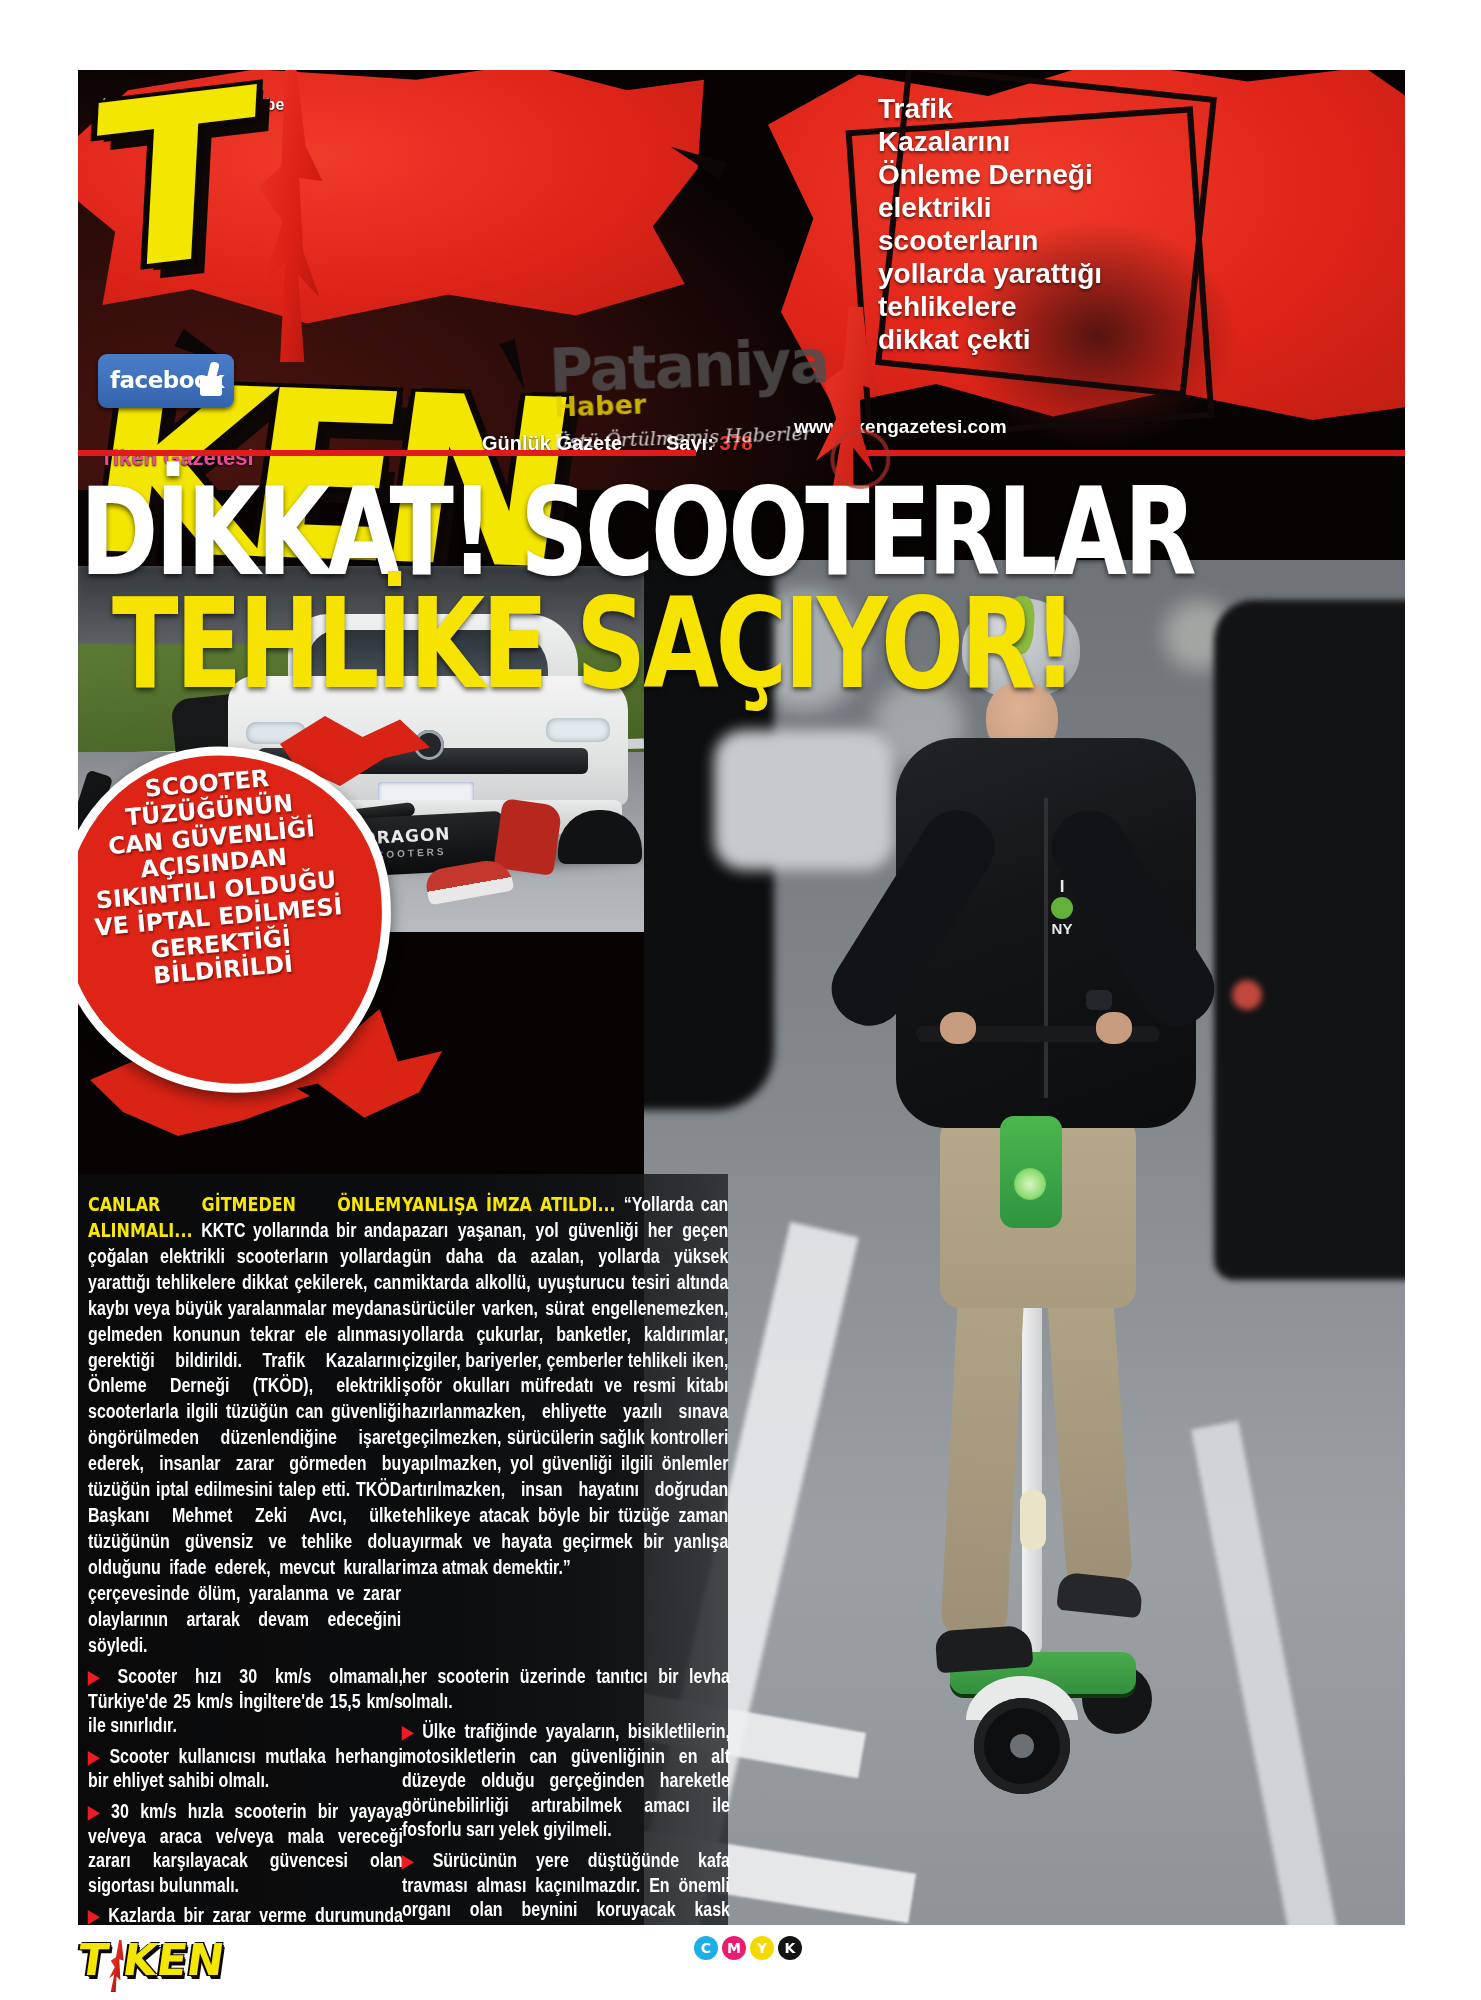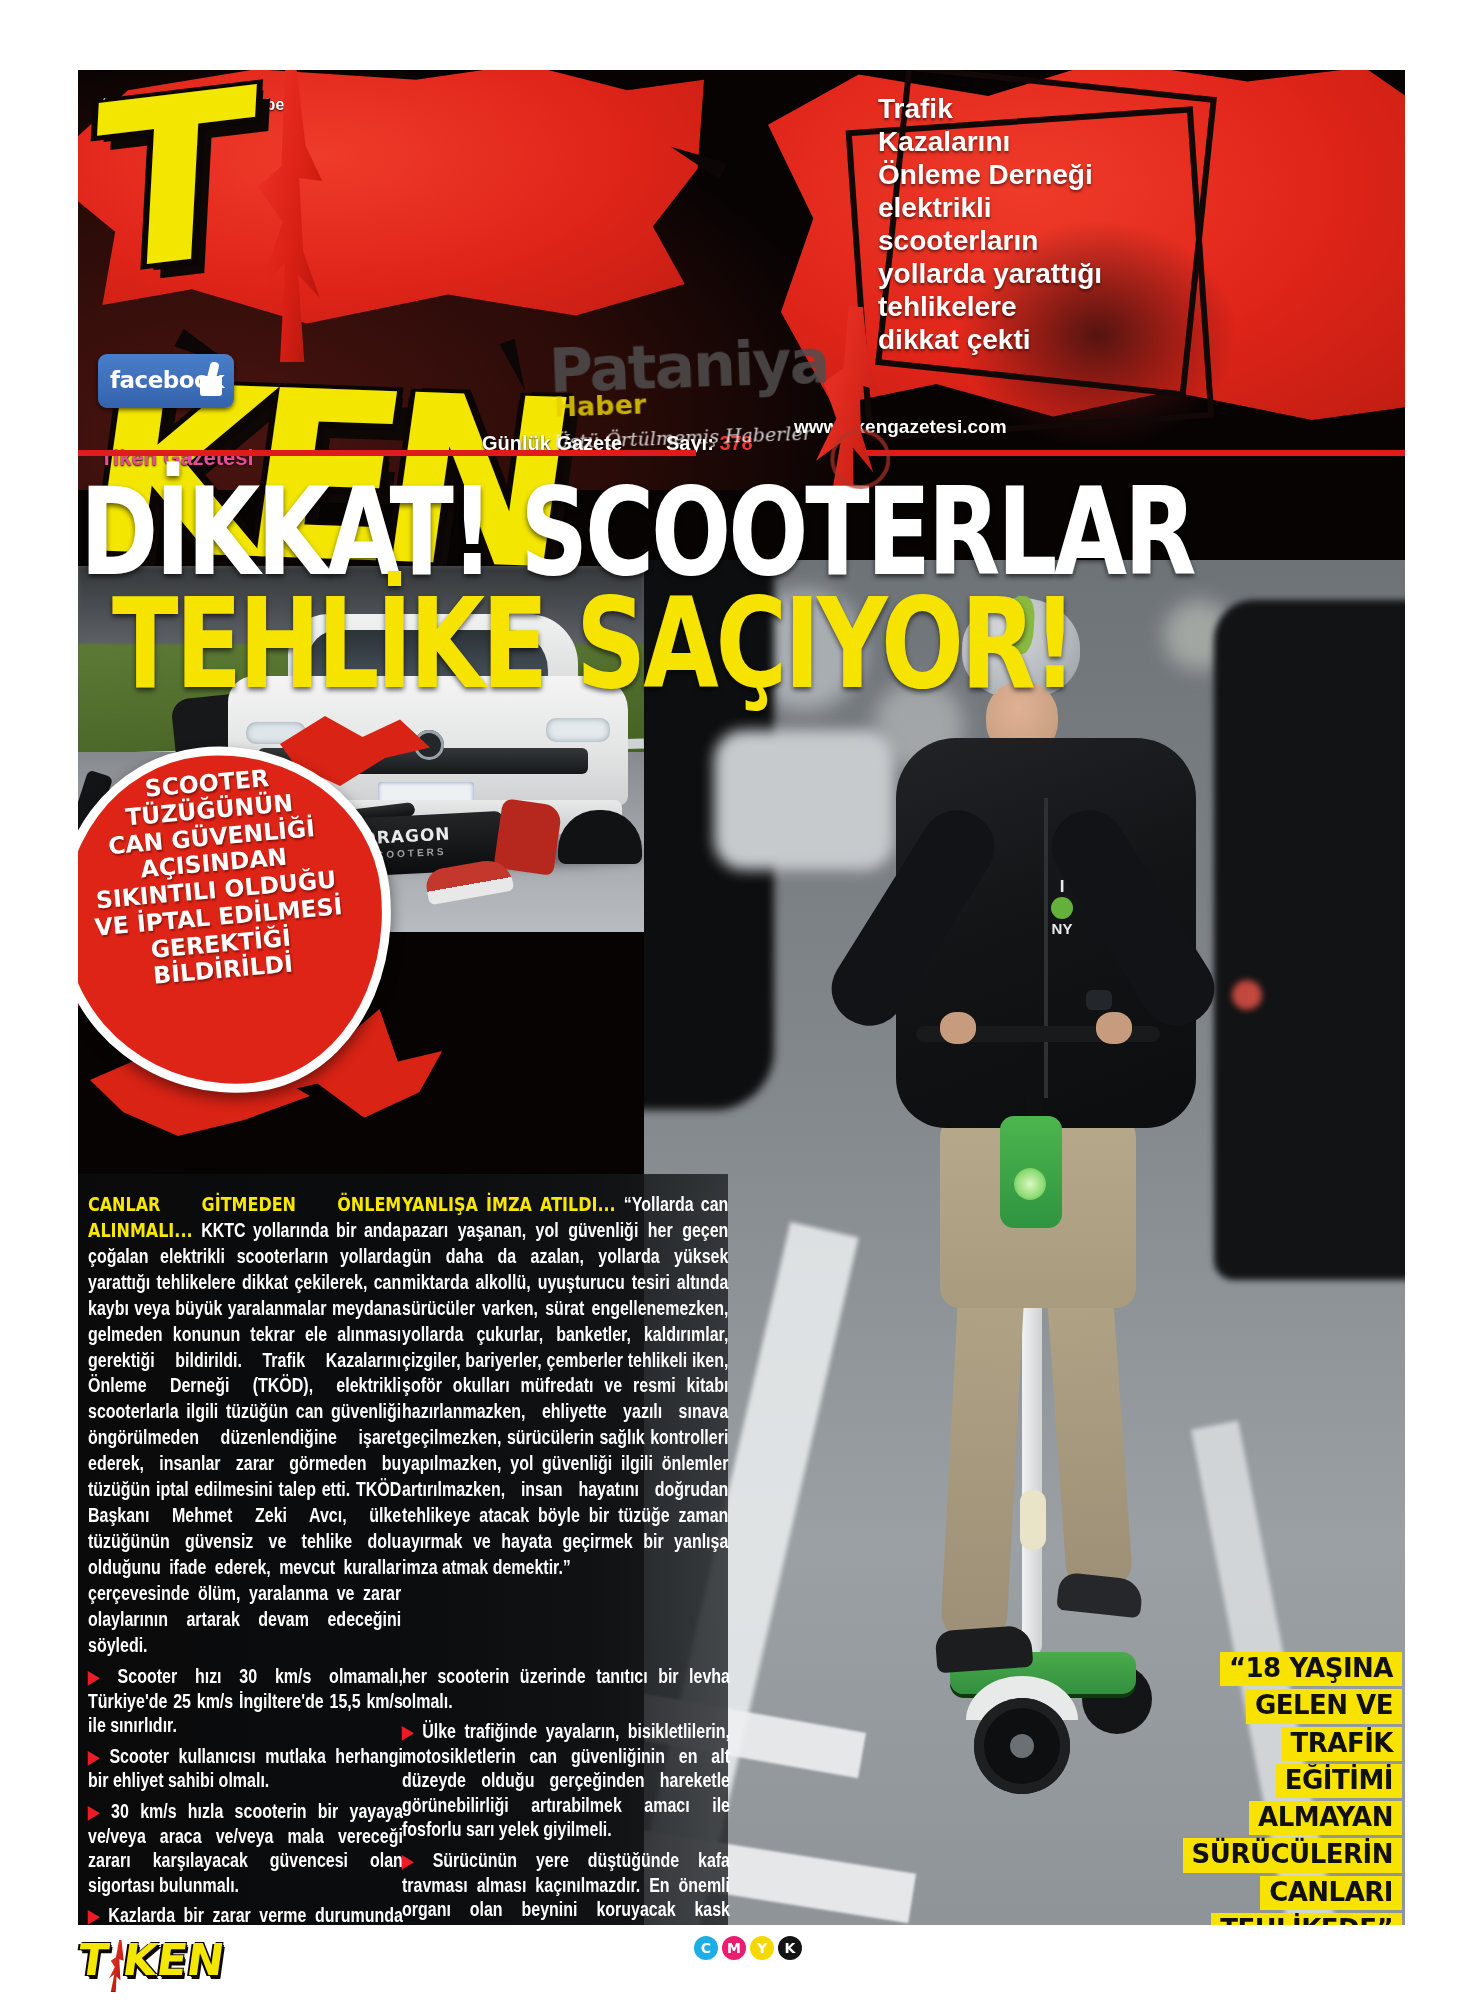--- a/index.html
+++ b/index.html
@@ -402,30 +402,20 @@
     <p><span class="tri">▶</span><span>Scooter kullanıcısı mutlaka herhangi bir ehliyet sahibi olmalı.</span></p>
     <p><span class="tri">▶</span><span>30 km/s hızla scooterin bir yayaya ve/veya araca ve/veya mala vereceği zararı karşılayacak güvencesi olan sigortası bulunmalı.</span></p>
     <p><span class="tri">▶</span><span>Kazlarda bir zarar verme durumunda kaçmasını önlemek amacıyla</span></p>
   </div>
   <div class="bullets bul2">
     <p><span>her scooterin üzerinde tanıtıcı bir levha olmalı.</span></p>
     <p><span class="tri">▶</span><span>Ülke trafiğinde yayaların, bisikletlilerin, motosikletlerin can güvenliğinin en alt düzeyde olduğu gerçeğinden hareketle görünebilirliği artırabilmek amacı ile fosforlu sarı yelek giyilmeli.</span></p>
     <p><span class="tri">▶</span><span>Sürücünün yere düştüğünde kafa travması alması kaçınılmazdır. En önemli organı olan beynini koruyacak kask kullanılmalı.</span></p>
   </div>
 
-  <div class="abs quote">
-    <span>“18 YAŞINA</span><br>
-    <span>GELEN VE</span><br>
-    <span>TRAFİK</span><br>
-    <span>EĞİTİMİ</span><br>
-    <span>ALMAYAN</span><br>
-    <span>SÜRÜCÜLERİN</span><br>
-    <span>CANLARI</span><br>
-    <span>TEHLİKEDE”</span>
-  </div>
 
 </div>
 
 <div class="footer-logo">
   <span>T</span><span class="thorn-s"></span><span>KEN</span>
 </div>
 <div class="cmyk">
   <i class="c">C</i>
   <i class="m">M</i>
   <i class="y">Y</i>

